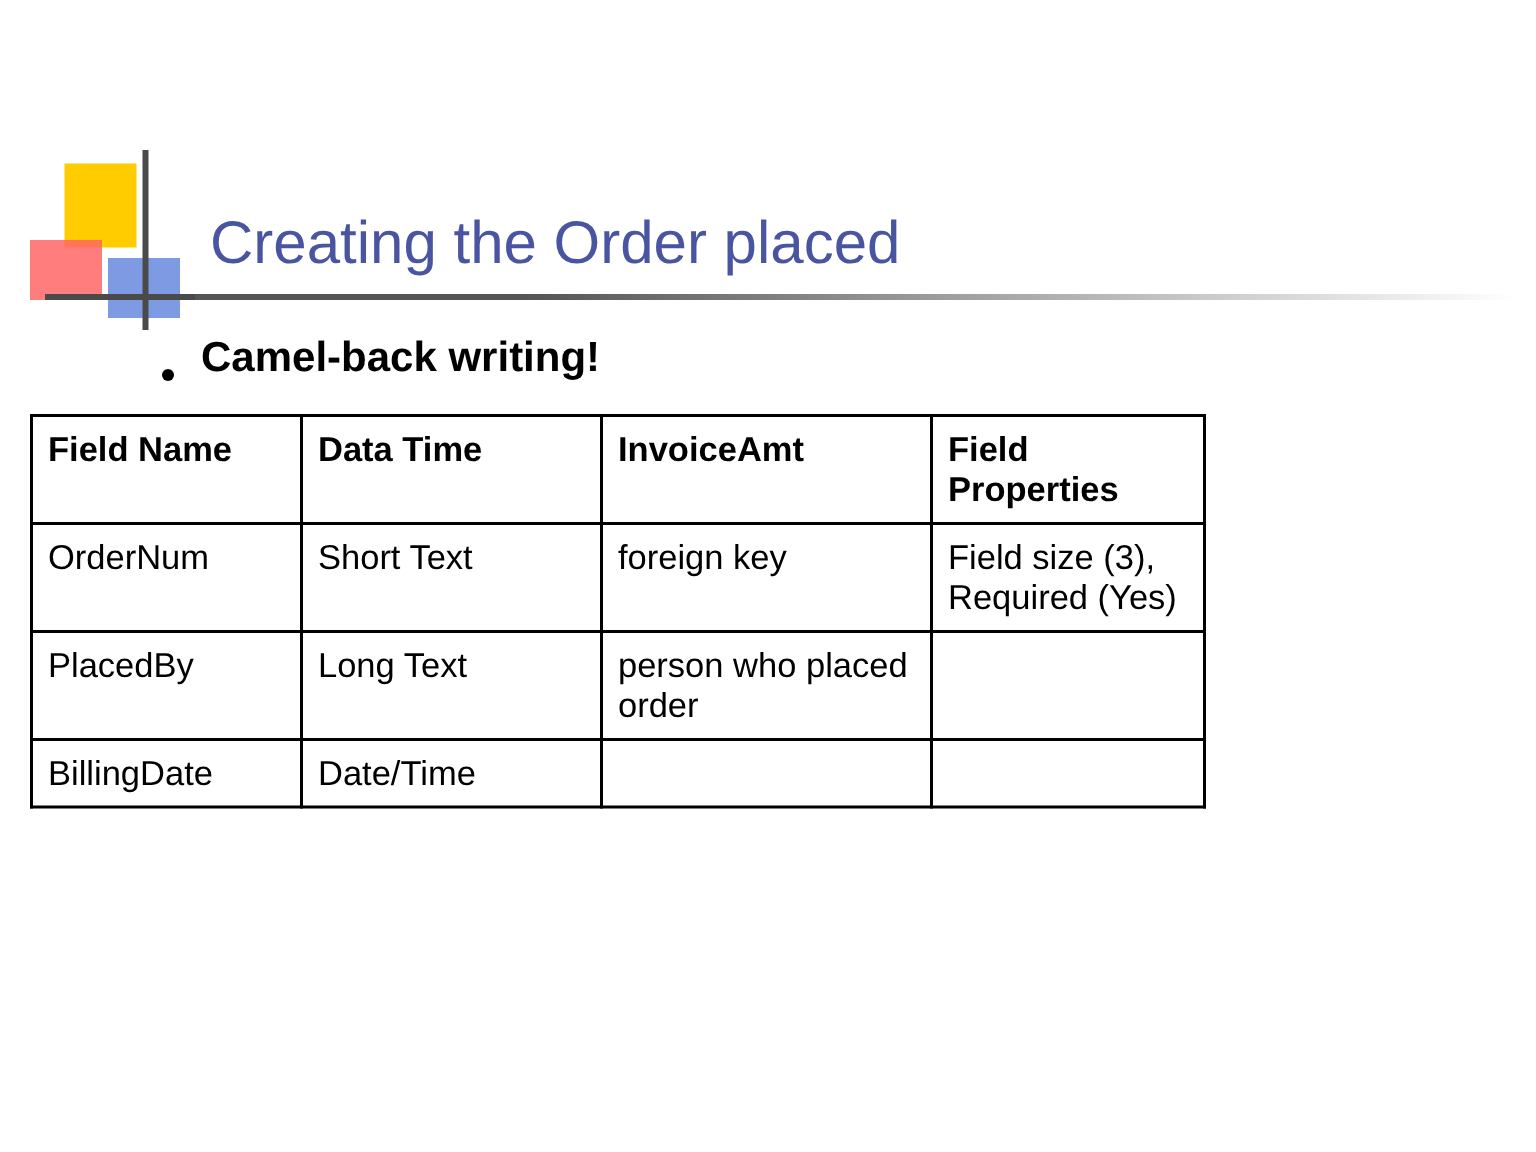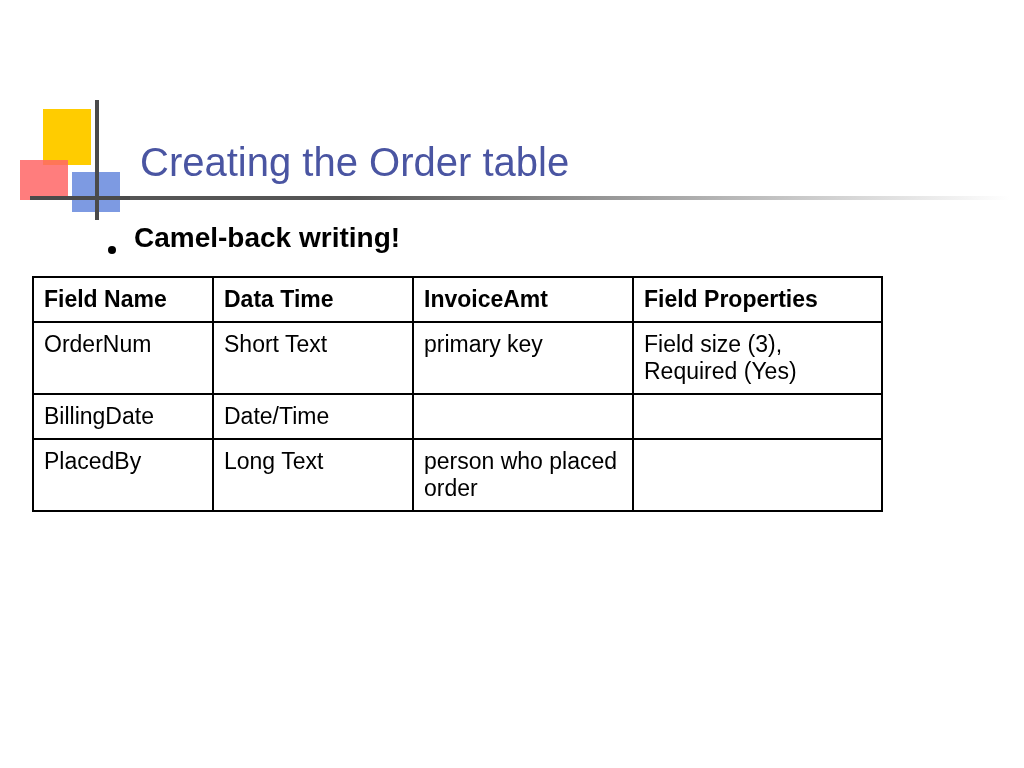--- a/index.html
+++ b/index.html
@@ -92,23 +92,23 @@
     margin-right: 18px;
     margin-top: 6px;
   }
   .bullet-text {
     font-size: 28px;
     font-weight: bold;
     color: #000;
   }
   .tbl-wrap {
     position: absolute;
-    left: 32px;
+    left: 20px;
     top: 276px;
-    width: 851px;
+    width: 784px;
   }
   table.fields {
     border-collapse: collapse;
     width: 100%;
     table-layout: fixed;
   }
   table.fields th, table.fields td {
     border: 2px solid #000;
     padding: 8px 10px;
     font-size: 23px;
@@ -129,21 +129,21 @@
 
 <div class="slide">
 
   <div class="deco-yellow"></div>
   <div class="deco-red"></div>
   <div class="deco-blue"></div>
   <div class="cross-v"></div>
   <div class="cross-h"></div>
   <div class="title-underline"></div>
 
-  <div class="title">Creating the Order table</div>
+  <div class="title">Creating the Order placed</div>
 
   <div class="bullet-row">
     <div class="bullet-dot"></div>
     <div class="bullet-text">Camel-back writing!</div>
   </div>
 
   <div class="tbl-wrap">
     <table class="fields">
       <colgroup>
         <col class="c1">
@@ -156,32 +156,32 @@
           <th>Field Name</th>
           <th>Data Time</th>
           <th>InvoiceAmt</th>
           <th>Field Properties</th>
         </tr>
       </thead>
       <tbody>
         <tr>
           <td>OrderNum</td>
           <td>Short Text</td>
-          <td>primary key</td>
+          <td>foreign key</td>
           <td>Field size (3), Required (Yes)</td>
+        </tr>
+        <tr>
+          <td>PlacedBy</td>
+          <td>Long Text</td>
+          <td>person who placed order</td>
+          <td></td>
         </tr>
         <tr>
           <td>BillingDate</td>
           <td>Date/Time</td>
           <td></td>
-          <td></td>
-        </tr>
-        <tr>
-          <td>PlacedBy</td>
-          <td>Long Text</td>
-          <td>person who placed order</td>
           <td></td>
         </tr>
       </tbody>
     </table>
   </div>
 
 </div>
 
 </body></html>

